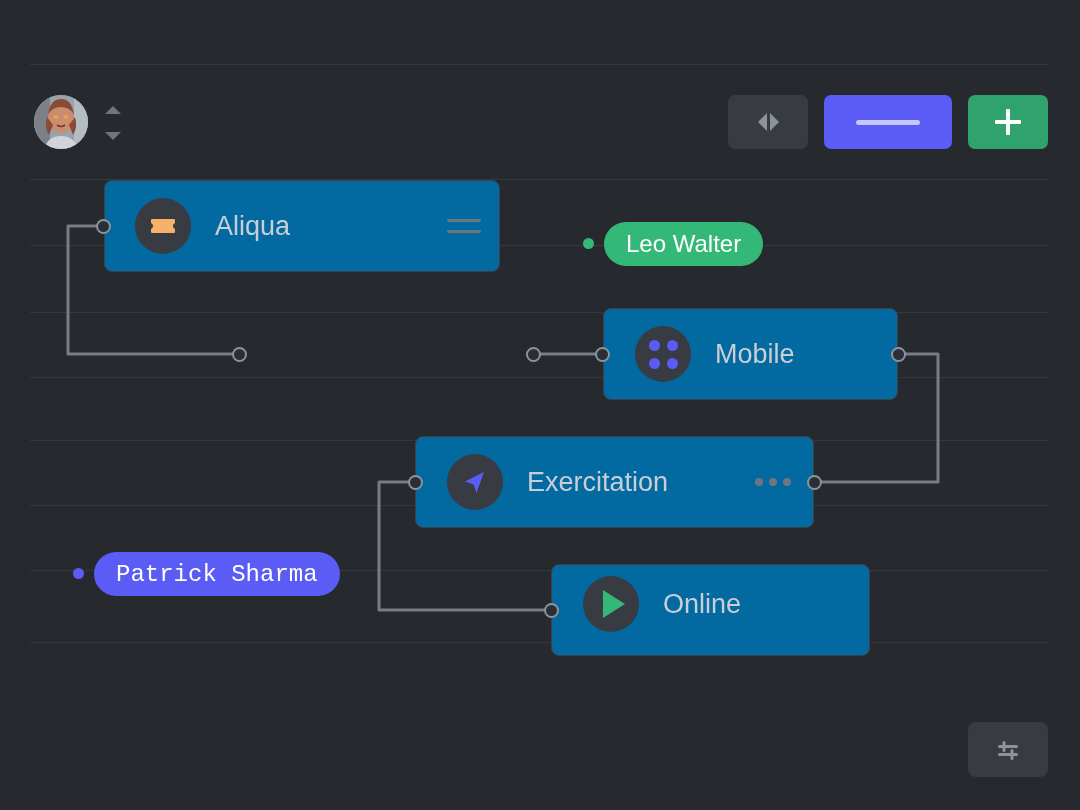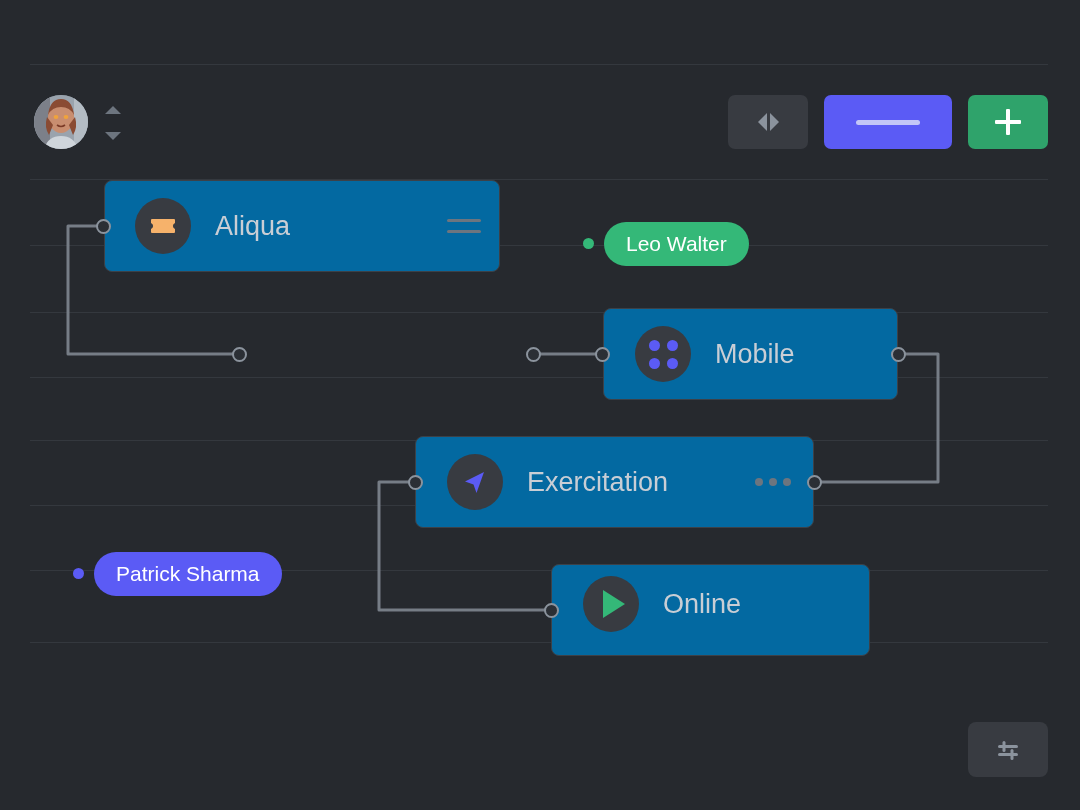--- a/index.html
+++ b/index.html
@@ -108,21 +108,21 @@
     position: absolute; width: 15px; height: 15px; border-radius: 50%;
     background: #2b2f35; border: 2.5px solid #8b939d;
     z-index: 6;
   }
 
   
   .pill {
     position: absolute; height: 44px; border-radius: 22px;
     display: flex; align-items: center; justify-content: center;
     padding: 0 22px;
-    font-size: 21px; color: #ffffff; white-space: nowrap;
+    font-size: 24px; color: #ffffff; white-space: nowrap;
     z-index: 7;
   }
   .pill.green { background: #34b878; }
   .pill.purple { background: #5b5bf5; }
   .pilldot {
     position: absolute; width: 11px; height: 11px; border-radius: 50%; z-index: 7;
   }
   .pilldot.green { background: #34b878; }
   .pilldot.purple { background: #5b5bf5; }
 
@@ -254,21 +254,21 @@
       <div class="port" style="left: 891px; top: 347px; border-color: rgb(139, 147, 157);"></div>
       <div class="port" style="left: 408px; top: 475px; border-color: rgb(139, 147, 157);"></div>
       <div class="port" style="left: 807px; top: 475px; border-color: rgb(139, 147, 157);"></div>
       <div class="port" style="left: 544px; top: 603px; border-color: rgb(139, 147, 157);"></div>
     </div>
 
   <div class="pilldot green" style="left:583px; top:238px;"></div>
   <div class="pill green" style="left:604px; top:222px;">Leo Walter</div>
 
   <div class="pilldot purple" style="left:73px; top:568px;"></div>
-  <div class="pill purple" style="left:94px; top:552px;">Patrick Sharma</div>
+  <div class="pill purple" style="left:94px; top:552px;font-family:Liberation Mono, monospace;">Patrick Sharma</div>
 
   <button id="btn-settings">
     <svg width="28" height="28" viewBox="0 0 28 28">
       <rect x="4" y="9" width="20" height="3" rx="1.5" fill="#8b939d"></rect>
       <rect x="4" y="17" width="20" height="3" rx="1.5" fill="#8b939d"></rect>
       <rect x="8.5" y="5" width="3" height="11" rx="1.5" fill="#8b939d"></rect>
       <rect x="16.5" y="13" width="3" height="11" rx="1.5" fill="#8b939d"></rect>
     </svg>
   </button>
 

